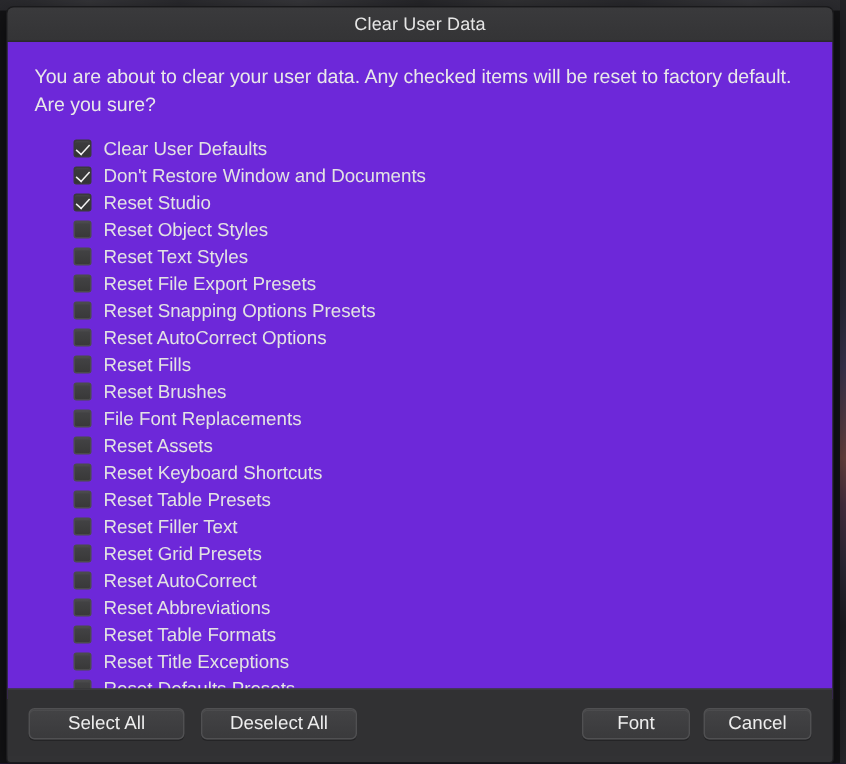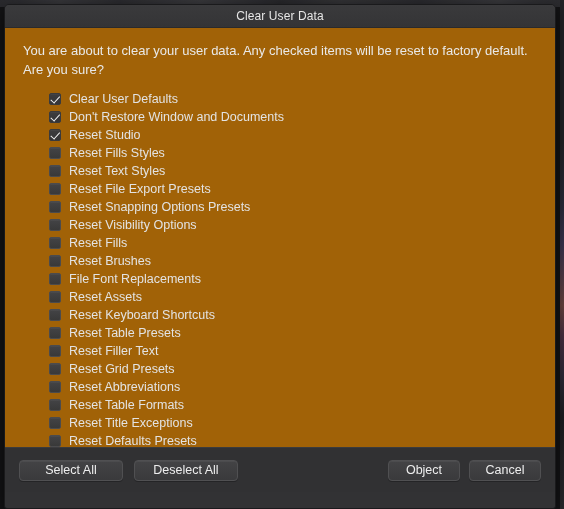--- a/index.html
+++ b/index.html
@@ -69,21 +69,21 @@
   #dialog-title {
     font-size: 12px;
     color: #e6e6e6;
     font-weight: 400;
     letter-spacing: .1px;
   }
 
   
   #dialog-body {
     padding: 13px 18px 0 18px;
-    background: #a16207;
+    background: #6d28d9;
     height: 438px;
     box-sizing: border-box;
   }
 
   #message-text {
     color: #e9e9e9;
     font-size: 13px;
     line-height: 19px;
     margin: 0 0 11px 0;
     max-width: 520px;
@@ -132,21 +132,21 @@
     font-size: 12.5px;
     color: #e3e3e3;
     white-space: nowrap;
     line-height: 18px;
   }
 
   
   #dialog-footer {
     position: absolute;
     left: 0;
-    bottom: 16px;
+    bottom: 4px;
     width: 100%;
     height: 45px;
     background: #313133;
     border-top: 1px solid #3b3b3d;
     box-sizing: border-box;
     display: flex;
     align-items: center;
     padding: 0 14px;
     justify-content: space-between;
   }
@@ -203,37 +203,37 @@
         <div class="checkbox-row is-checked">
           <span class="checkbox-box"></span>
           <span class="checkbox-label">Don't Restore Window and Documents</span>
         </div>
         <div class="checkbox-row is-checked">
           <span class="checkbox-box"></span>
           <span class="checkbox-label">Reset Studio</span>
         </div>
         <div class="checkbox-row">
           <span class="checkbox-box"></span>
-          <span class="checkbox-label">Reset Fills Styles</span>
+          <span class="checkbox-label">Reset Object Styles</span>
         </div>
         <div class="checkbox-row">
           <span class="checkbox-box"></span>
           <span class="checkbox-label">Reset Text Styles</span>
         </div>
         <div class="checkbox-row">
           <span class="checkbox-box"></span>
           <span class="checkbox-label">Reset File Export Presets</span>
         </div>
         <div class="checkbox-row">
           <span class="checkbox-box"></span>
           <span class="checkbox-label">Reset Snapping Options Presets</span>
         </div>
         <div class="checkbox-row">
           <span class="checkbox-box"></span>
-          <span class="checkbox-label">Reset Visibility Options</span>
+          <span class="checkbox-label">Reset AutoCorrect Options</span>
         </div>
         <div class="checkbox-row">
           <span class="checkbox-box"></span>
           <span class="checkbox-label">Reset Fills</span>
         </div>
         <div class="checkbox-row">
           <span class="checkbox-box"></span>
           <span class="checkbox-label">Reset Brushes</span>
         </div>
         <div class="checkbox-row">
@@ -252,20 +252,24 @@
           <span class="checkbox-box"></span>
           <span class="checkbox-label">Reset Table Presets</span>
         </div>
         <div class="checkbox-row">
           <span class="checkbox-box"></span>
           <span class="checkbox-label">Reset Filler Text</span>
         </div>
         <div class="checkbox-row">
           <span class="checkbox-box"></span>
           <span class="checkbox-label">Reset Grid Presets</span>
+        </div>
+        <div class="checkbox-row">
+          <span class="checkbox-box"></span>
+          <span class="checkbox-label">Reset AutoCorrect</span>
         </div>
         <div class="checkbox-row">
           <span class="checkbox-box"></span>
           <span class="checkbox-label">Reset Abbreviations</span>
         </div>
         <div class="checkbox-row">
           <span class="checkbox-box"></span>
           <span class="checkbox-label">Reset Table Formats</span>
         </div>
         <div class="checkbox-row">
@@ -278,18 +282,18 @@
         </div>
       </div>
   </div>
 
   <div id="dialog-footer">
     <div class="footer-left">
       <div class="dlg-button" id="select-all-button">Select All</div>
       <div class="dlg-button" id="deselect-all-button">Deselect All</div>
     </div>
     <div class="footer-right">
-      <div class="dlg-button" id="clear-button">Object</div>
+      <div class="dlg-button" id="clear-button">Font</div>
       <div class="dlg-button" id="cancel-button">Cancel</div>
     </div>
   </div>
 
 </div>
 
 </body></html>

